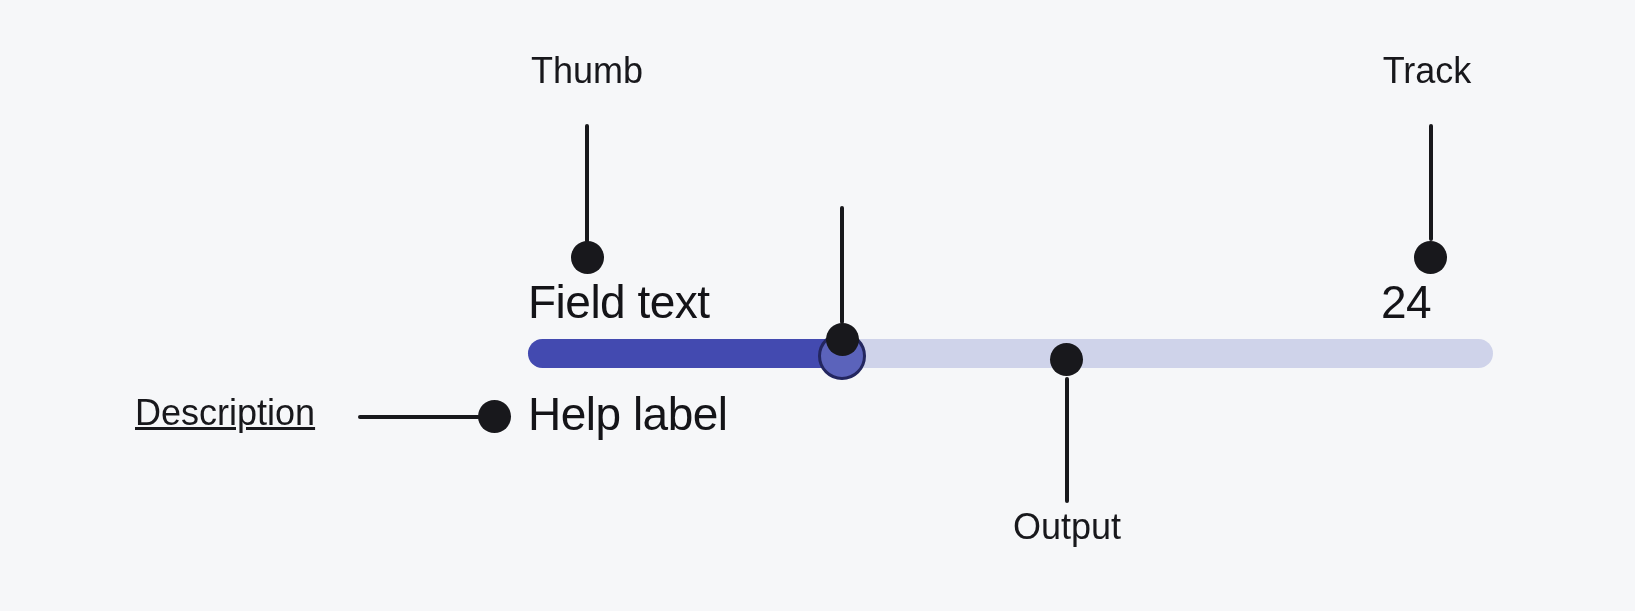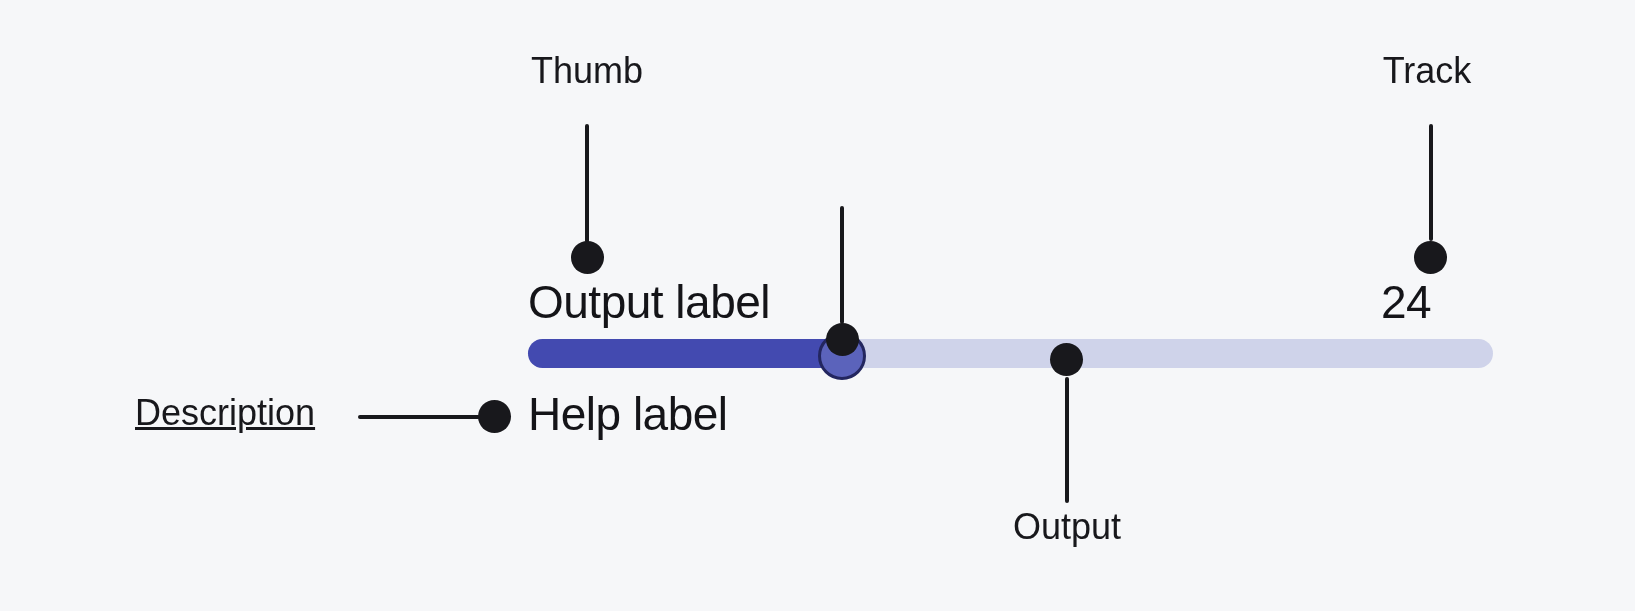--- a/index.html
+++ b/index.html
@@ -64,21 +64,21 @@
     position:absolute;width:33px;height:33px;
     background:var(--annotation-ink,#18181c);
     border-radius:50%;z-index:4;
   }
 </style>
 </head>
 <body>
 
 <div class="canvas">
 
-  <div class="comp-text field-label">Output label</div>
+  <div class="comp-text field-label">Field text</div>
 
   <div class="track">
     <div class="track-fill"></div>
   </div>
 
   <div class="thumb"></div>
 
   <div class="comp-text output-value">24</div>
 
   <div class="comp-text help-text">Help label</div>

